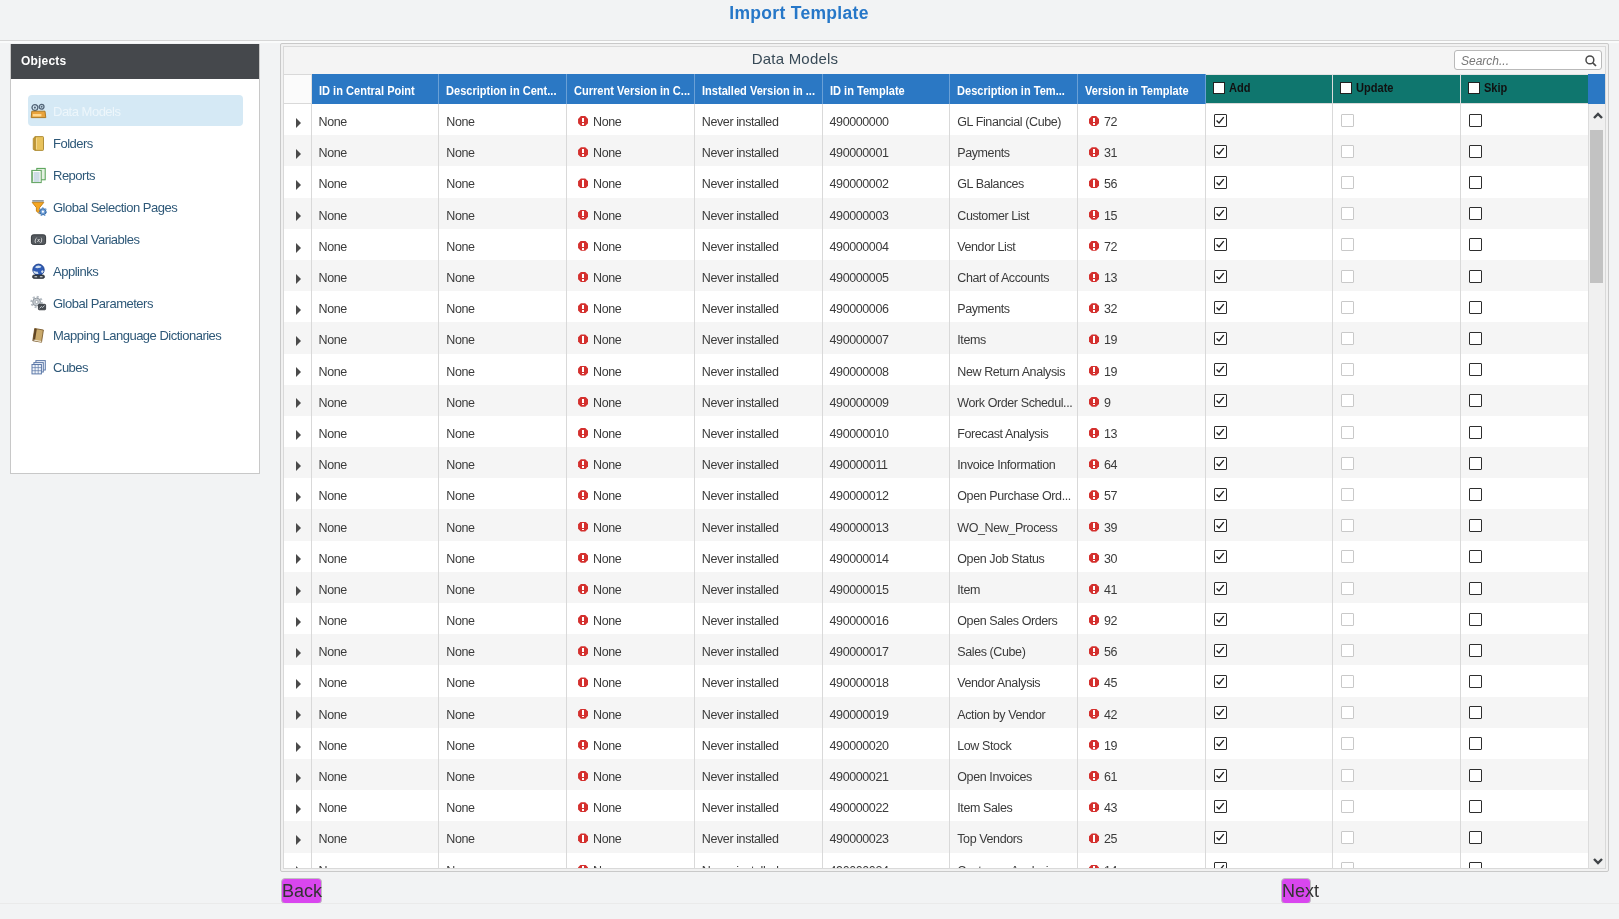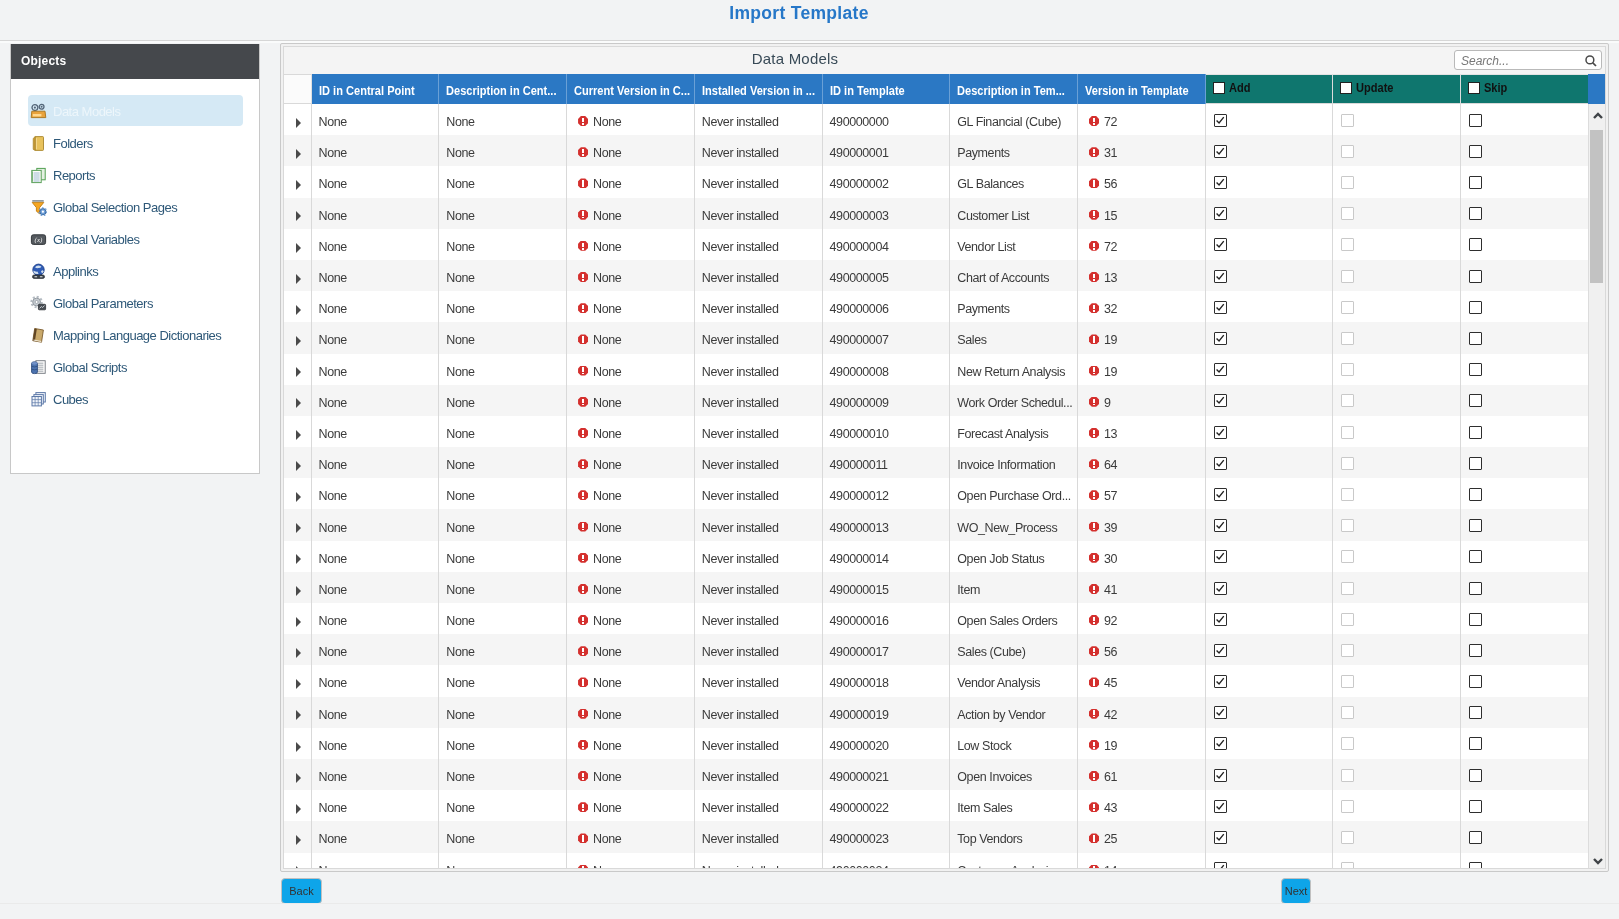--- a/index.html
+++ b/index.html
@@ -43,21 +43,21 @@
 .cb { display:inline-block; width:13px; height:13px; border:1.5px solid #2e2e2e; border-radius:1px; background:#fff; vertical-align:middle; position:relative; }
 .cb.dis { border:1px solid #c9c9c9; }
 .cb svg { position:absolute; left:-1px; top:-1px; width:12px; height:12px; }
 .sbar { position:absolute; top:57px; right:0; width:17px; bottom:0; background:#f0f0f0; border-left:1px solid #dcdcdc; }
 .bluecap { position:absolute; top:27px; right:0; width:17px; height:30px; background:#2b78c4; z-index:3; }
 .thumb { position:absolute; left:1px; right:2px; top:26px; height:153px; background:#c2c2c2; }
 .sarr { position:absolute; left:2px; width:14px; height:14px; }
 .sarr.up { top:5px; }
 .sarr.dn { bottom:0px; }
 
-.btn { position:absolute; background:#0ea5e9; border:1px solid #c0c0c0; border-radius:4px; font-size:11px; color:#333; text-align:center; font-family:"Liberation Sans",sans-serif; }
+.btn { position:absolute; background:#d946ef; border:1px solid #c0c0c0; border-radius:4px; font-size:18px; color:#333; text-align:center; font-family:"Liberation Sans",sans-serif; }
 .btn.back { left:281px; top:878px; width:41px; height:26px; line-height:24px; }
 .btn.next { left:1281px; top:878px; width:30px; height:26px; line-height:24px; }
 .footline { position:absolute; left:0; top:903px; width:1619px; border-top:1px solid #eaeaea; }
 </style></head>
 <body>
 <div class="apptitle">Import Template</div>
 <div class="topline"></div>
 <div class="sidebar">
   <div class="sb-head">Objects</div>
   <ul class="sb-list">
@@ -132,32 +132,20 @@
           </svg></span>
         <span class="lbl">Global Parameters</span>
       </li>
 <li>
         <span class="ico"><svg width="17" height="17" viewBox="0 0 17 17">
             <path d="M4.7 1.5 L13.4 3 L11.5 15.2 L2.8 13.7 Z" fill="#c9a96b" stroke="#7c5c30" stroke-width="0.9"></path>
             <path d="M4.7 1.5 L6.8 1.9 L4.95 14.1 L2.8 13.7 Z" fill="#5f4423"></path>
             <path d="M3.6 12.6 l7.8 1.35 l-0.25 1 l-7.8-1.35 Z" fill="#efe7d4"></path>
           </svg></span>
         <span class="lbl">Mapping Language Dictionaries</span>
-      </li>
-<li>
-        <span class="ico"><svg width="17" height="17" viewBox="0 0 17 17">
-            <rect x="5.9" y="1.7" width="9.3" height="12.6" fill="#fbfbfb" stroke="#70767c" stroke-width="0.9"></rect>
-            <g stroke="#9aa0a6" stroke-width="0.9">
-              <path d="M7.7 4.2 h5.6 M7.7 6.2 h5.6 M7.7 8.2 h5.6 M7.7 10.2 h5.6 M7.7 12.2 h5.6"></path>
-            </g>
-            <path d="M1.6 4.3 q0-1.5 2.9-1.5 t2.9 1.5 v8.8 q0 1.5-2.9 1.5 t-2.9-1.5 Z" fill="#4d74b0" stroke="#2c4c7e" stroke-width="0.9"></path>
-            <ellipse cx="4.5" cy="4.3" rx="2.9" ry="1.4" fill="#7292c7"></ellipse>
-            <path d="M1.6 7.3 q2.9 1.3 5.8 0 M1.6 10.2 q2.9 1.3 5.8 0" stroke="#2c4c7e" stroke-width="0.8" fill="none"></path>
-          </svg></span>
-        <span class="lbl">Global Scripts</span>
       </li>
 <li>
         <span class="ico"><svg width="17" height="17" viewBox="0 0 17 17">
             <g fill="#f0f4fa" stroke="#5d79a8" stroke-width="1">
               <rect x="5.9" y="1.6" width="9.4" height="9.4"></rect>
               <rect x="3.9" y="3.6" width="9.4" height="9.4"></rect>
               <rect x="2" y="5.5" width="9.4" height="9.4"></rect>
             </g>
             <g stroke="#5d79a8" stroke-width="0.7">
               <path d="M2 8.6 h9.4 M2 11.7 h9.4 M5.1 5.5 v9.4 M8.2 5.5 v9.4"></path>
@@ -315,21 +303,21 @@
 <td class="cc"><span class="cb dis"></span></td>
 <td class="cc"><span class="cb"></span></td>
 </tr>
 <tr>
 <td class="c0"><span class="tri"></span></td>
 <td>None</td>
 <td>None</td>
 <td><span class="err"></span>None</td>
 <td>Never installed</td>
 <td>490000007</td>
-<td>Sales</td>
+<td>Items</td>
 <td><span class="err"></span>19</td>
 <td class="cc"><span class="cb chk"><svg viewBox="0 0 14 14">
                     <path d="M3 7.6 L5.9 10.5 L11.4 3.6" stroke="#222" stroke-width="1.6" fill="none"></path>
                   </svg></span></td>
 <td class="cc"><span class="cb dis"></span></td>
 <td class="cc"><span class="cb"></span></td>
 </tr>
 <tr>
 <td class="c0"><span class="tri"></span></td>
 <td>None</td>

